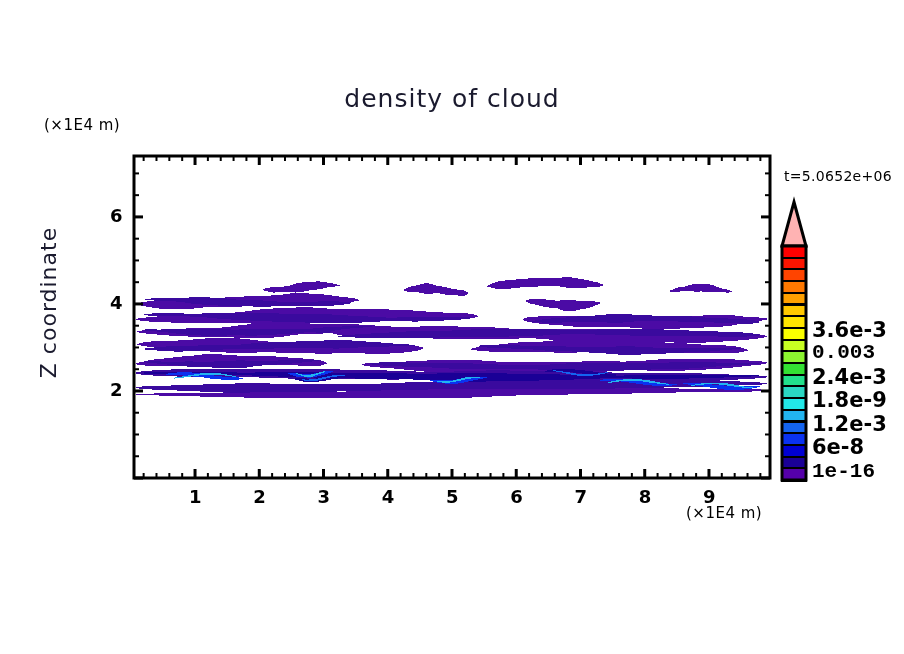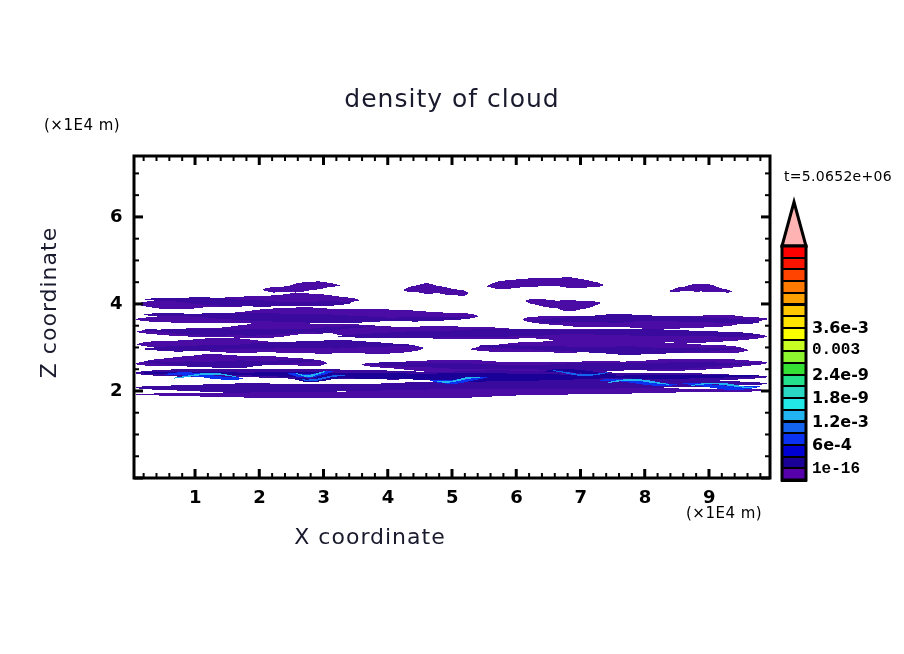--- a/index.html
+++ b/index.html
@@ -10,32 +10,31 @@
          font-size:25px;letter-spacing:1px;color:#1a1a2e;}
   #unit-top{position:absolute;left:44px;top:116px;font-size:15px;letter-spacing:0.5px;}
   #unit-bottom{position:absolute;left:686px;top:504px;font-size:15px;letter-spacing:0.5px;}
   #tstamp{position:absolute;left:784px;top:148px;font-size:14px;letter-spacing:0.3px;margin-top:20px;}
   #xlabel{position:absolute;left:0;top:524px;width:740px;text-align:center;
           font-size:22px;letter-spacing:1px;color:#1a1a2e;}
   #ylabel{position:absolute;left:-62px;top:290px;width:220px;text-align:center;
           font-size:22px;letter-spacing:1px;color:#1a1a2e;
           transform:rotate(-90deg);transform-origin:center center;}
   .tickno{position:absolute;font-size:18px;font-weight:600;}
-  .cblab{position:absolute;left:812px;font-size:16px;font-weight:700;letter-spacing:0px;}
+  .cblab{position:absolute;left:812px;font-size:21px;font-weight:700;letter-spacing:0px;}
 </style>
 </head>
 <body>
 
 <div class="fig">
 
   <div id="title">density of cloud</div>
   <div id="unit-top">(×1E4 m)</div>
   <div id="unit-bottom">(×1E4 m)</div>
   <div id="tstamp">t=5.0652e+06</div>
-  <div id="xlabel">X coordinate</div>
   <div id="ylabel">Z coordinate</div>
 
   <svg id="plot" width="904" height="654" style="position:absolute;left:0;top:0">
     <defs>
       <clipPath id="axclip">
           <rect x="134" y="156" width="636" height="322"></rect>
         </clipPath>
     </defs>
     <rect x="134" y="156" width="636" height="322" fill="#ffffff"></rect>
     <g id="field" clip-path="url(#axclip)">
@@ -249,20 +248,20 @@
       <div class="tickno" style="left: 638.727px; top: 486px;">8</div>
       <div class="tickno" style="left: 702.97px; top: 486px;">9</div>
     </div>
   <div id="yticklabels">
       <div class="tickno" style="left: 110px; top: 378.973px;">2</div>
       <div class="tickno" style="left: 110px; top: 291.946px;">4</div>
       <div class="tickno" style="left: 110px; top: 204.919px;">6</div>
     </div>
   <div id="cbarlabels">
       <div class="cblab" style="top: 460px; font-family: Liberation Mono, monospace;">1e-16</div>
-      <div class="cblab" style="top: 434.9px;">6e-4</div>
+      <div class="cblab" style="top: 434.9px;">6e-8</div>
       <div class="cblab" style="top: 411.5px;">1.2e-3</div>
       <div class="cblab" style="top: 388.1px;">1.8e-9</div>
-      <div class="cblab" style="top: 364.7px;">2.4e-9</div>
+      <div class="cblab" style="top: 364.7px;">2.4e-3</div>
       <div class="cblab" style="top: 341.3px; font-family: Liberation Mono, monospace;">0.003</div>
       <div class="cblab" style="top: 317.9px;">3.6e-3</div>
     </div>
 </div>
 
 </body></html>

